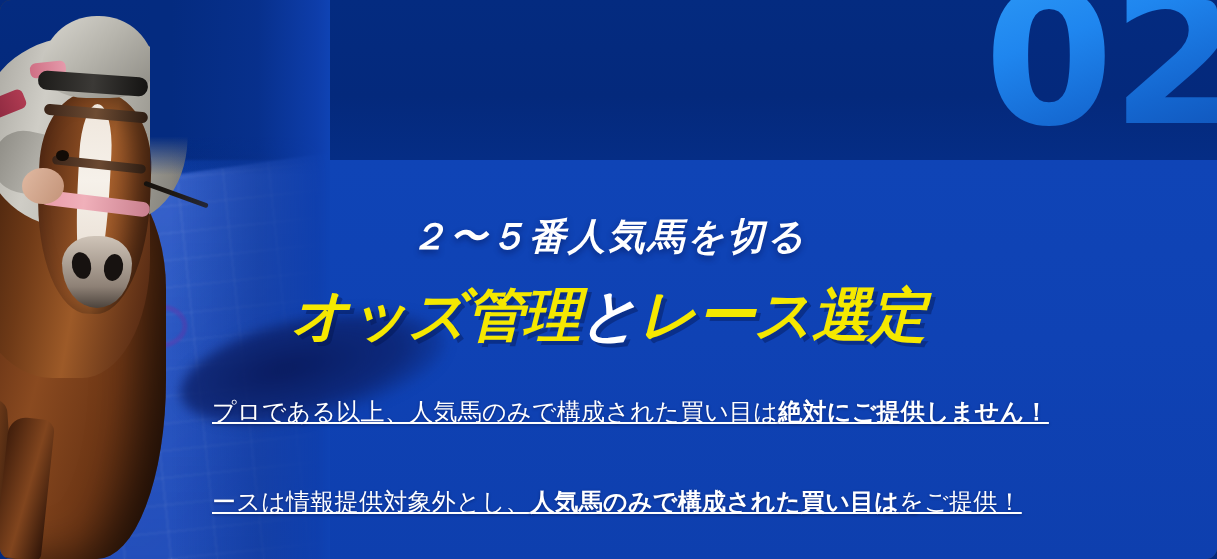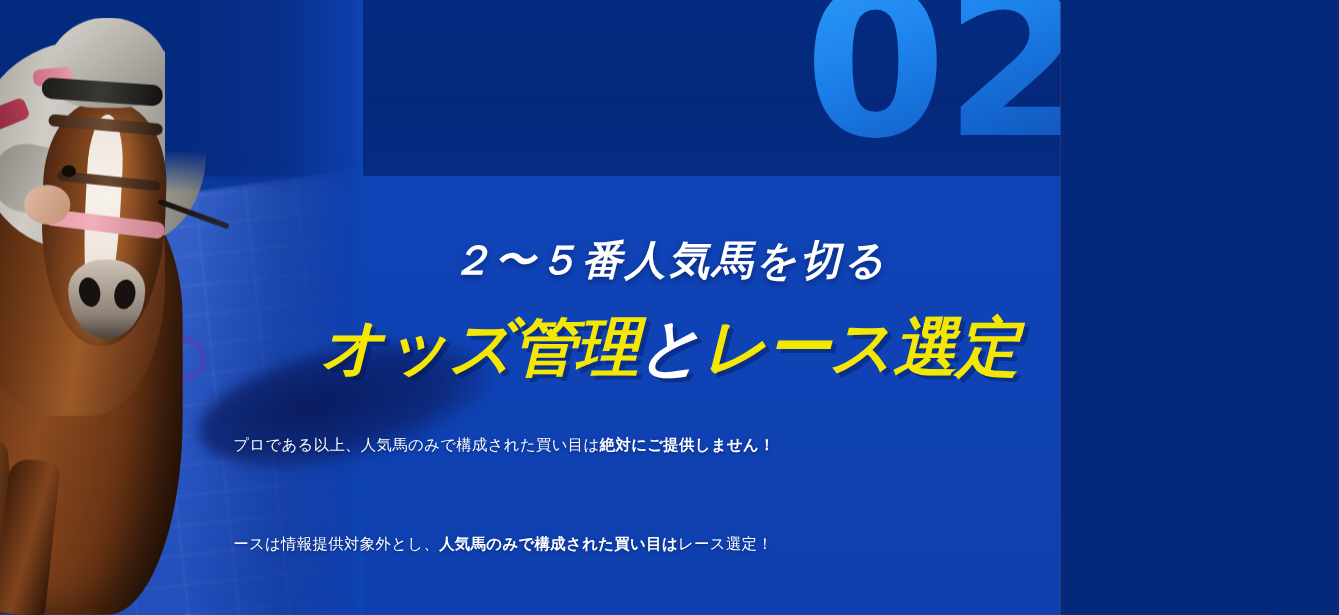--- a/index.html
+++ b/index.html
@@ -2,22 +2,23 @@
 <html><head>
 <meta charset="utf-8">
 <style>
   html,body{margin:0;padding:0;}
   body{
     width:1217px;height:559px;overflow:hidden;
     font-family:"Liberation Sans","DejaVu Sans",sans-serif;
     background:#03297d;
   }
   #stage{
-    position:relative;width:964px;height:559px;overflow:hidden;
-    background:#c2410c;
+    position:relative;width:1217px;height:559px;overflow:hidden;
+    background:#404040;
+    border-radius:11px;
   }
   
   .band-top{
     position:absolute;left:0;top:0;width:1217px;height:160px;
     background:linear-gradient(180deg,#042b80 0%,#04297c 60%,#052d85 100%);
   }
   .band-bottom{
     position:absolute;left:0;top:160px;width:1217px;height:399px;
     background:linear-gradient(180deg,#0f44b6 0%,#0f42b4 45%,#0e3fae 100%);
   }
@@ -185,22 +186,23 @@
   .headline{
     position:absolute;left:0;top:277px;width:1217px;text-align:center;
     font-size:58px;font-weight:bold;font-style:italic;
     letter-spacing:-1px;white-space:nowrap;
     color:#f5e800;
     text-shadow:4px 4px 0 rgba(2,20,74,.40);
   }
   .headline .hl-white{color:#ffffff;}
   .para{
     position:absolute;left:212px;color:#ffffff;
-    font-size:14px;letter-spacing:.3px;white-space:nowrap;
+    font-size:24px;letter-spacing:.3px;white-space:nowrap;
     text-shadow:0 1px 3px rgba(0,10,55,.45);
+    text-decoration:underline;
   }
   .para b{font-weight:bold;}
   .p1{top:396px;}
   .p2{top:452px;}
   .p3{top:486px;}
 </style>
 </head>
 <body>
 
 <div id="stage">
@@ -247,16 +249,16 @@
 
   <div class="content">
 
     <div class="subhead">２〜５番人気馬を切る</div>
 
     <div class="headline"><span>オッズ管理</span><span class="hl-white">と</span><span>レース選定</span></div>
 
     <div class="para p1"><span>プロである以上、人気馬のみで構成された買い目は</span><b>絶対にご提供しません！</b></div>
 
 
-    <div class="para p3"><span>ースは情報提供対象外とし、</span><b>人気馬のみで構成された買い目は</b><span>レース選定！</span></div>
+    <div class="para p3"><span>ースは情報提供対象外とし、</span><b>人気馬のみで構成された買い目は</b><span>をご提供！</span></div>
 
   </div>
 </div>
 
 </body></html>

